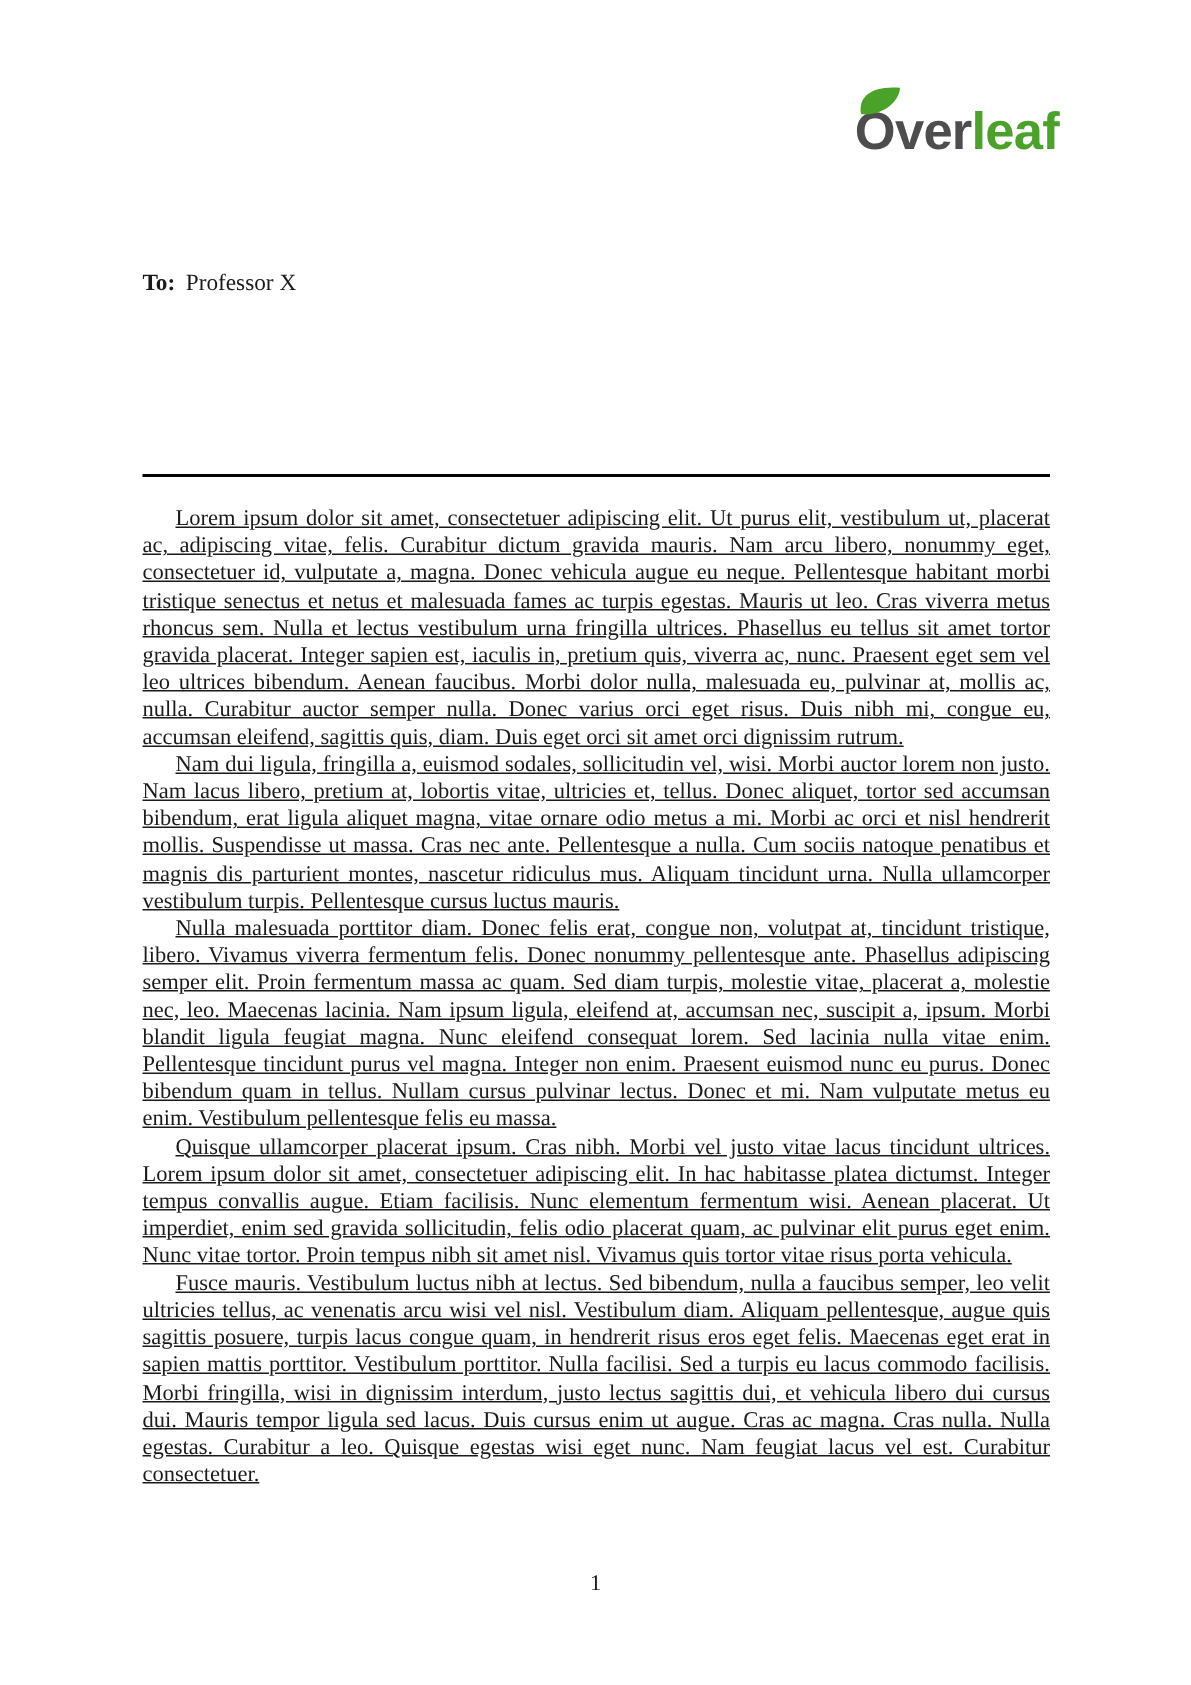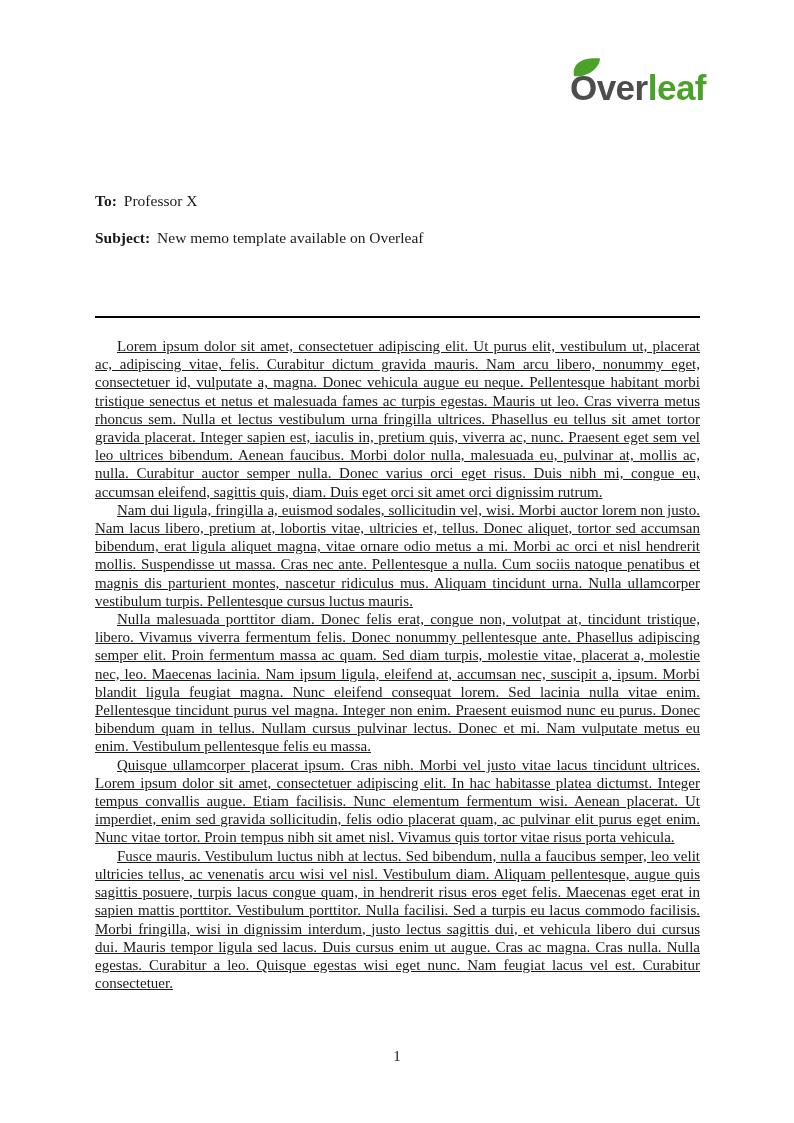--- a/index.html
+++ b/index.html
@@ -34,21 +34,21 @@
     height: 21px;
   }
   .logo-green { color: #4ba229; }
   .memo-header {
     position: absolute;
     top: 179px;
     left: 95px;
     right: 94px;
     font-size: 15.5px;
   }
-  .memo-field { margin-bottom: 17px; line-height: 20px; margin-top: 12px; }
+  .memo-field { margin-bottom: 17px; line-height: 20px; }
   .memo-label { font-weight: bold; margin-right: 7px; }
   .rule {
     position: absolute;
     top: 316px;
     left: 95px;
     right: 94px;
     height: 2px;
     background: #000000;
   }
   .memo-body {
@@ -82,23 +82,20 @@
         <path d="M2 19 C0 8 8 0 28 1.5 C27.5 12 14 21 2 19 Z" fill="#4ba229"></path>
       </svg>
       <span class="logo-dark">Over</span><span class="logo-green">leaf</span>
     </span>
   </div>
 
   <div class="memo-header">
     <div class="memo-field">
       <span class="memo-label">To:</span><span class="memo-value">Professor X</span>
     </div>
-    <div class="memo-field">
-      <span class="memo-label">Subject:</span><span class="memo-value">New memo template available on Overleaf</span>
-    </div>
   </div>
 
   <div class="rule"></div>
 
   <div class="memo-body">
     <p class="para">Lorem ipsum dolor sit amet, consectetuer adipiscing elit. Ut purus elit, vestibulum ut, placerat ac, adipiscing vitae, felis. Curabitur dictum gravida mauris. Nam arcu libero, nonummy eget, consectetuer id, vulputate a, magna. Donec vehicula augue eu neque. Pellentesque habitant morbi tristique senectus et netus et malesuada fames ac turpis egestas. Mauris ut leo. Cras viverra metus rhoncus sem. Nulla et lectus vestibulum urna fringilla ultrices. Phasellus eu tellus sit amet tortor gravida placerat. Integer sapien est, iaculis in, pretium quis, viverra ac, nunc. Praesent eget sem vel leo ultrices bibendum. Aenean faucibus. Morbi dolor nulla, malesuada eu, pulvinar at, mollis ac, nulla. Curabitur auctor semper nulla. Donec varius orci eget risus. Duis nibh mi, congue eu, accumsan eleifend, sagittis quis, diam. Duis eget orci sit amet orci dignissim rutrum.</p>
     <p class="para">Nam dui ligula, fringilla a, euismod sodales, sollicitudin vel, wisi. Morbi auctor lorem non justo. Nam lacus libero, pretium at, lobortis vitae, ultricies et, tellus. Donec aliquet, tortor sed accumsan bibendum, erat ligula aliquet magna, vitae ornare odio metus a mi. Morbi ac orci et nisl hendrerit mollis. Suspendisse ut massa. Cras nec ante. Pellentesque a nulla. Cum sociis natoque penatibus et magnis dis parturient montes, nascetur ridiculus mus. Aliquam tincidunt urna. Nulla ullamcorper vestibulum turpis. Pellentesque cursus luctus mauris.</p>
     <p class="para">Nulla malesuada porttitor diam. Donec felis erat, congue non, volutpat at, tincidunt tristique, libero. Vivamus viverra fermentum felis. Donec nonummy pellentesque ante. Phasellus adipiscing semper elit. Proin fermentum massa ac quam. Sed diam turpis, molestie vitae, placerat a, molestie nec, leo. Maecenas lacinia. Nam ipsum ligula, eleifend at, accumsan nec, suscipit a, ipsum. Morbi blandit ligula feugiat magna. Nunc eleifend consequat lorem. Sed lacinia nulla vitae enim. Pellentesque tincidunt purus vel magna. Integer non enim. Praesent euismod nunc eu purus. Donec bibendum quam in tellus. Nullam cursus pulvinar lectus. Donec et mi. Nam vulputate metus eu enim. Vestibulum pellentesque felis eu massa.</p>
     <p class="para">Quisque ullamcorper placerat ipsum. Cras nibh. Morbi vel justo vitae lacus tincidunt ultrices. Lorem ipsum dolor sit amet, consectetuer adipiscing elit. In hac habitasse platea dictumst. Integer tempus convallis augue. Etiam facilisis. Nunc elementum fermentum wisi. Aenean placerat. Ut imperdiet, enim sed gravida sollicitudin, felis odio placerat quam, ac pulvinar elit purus eget enim. Nunc vitae tortor. Proin tempus nibh sit amet nisl. Vivamus quis tortor vitae risus porta vehicula.</p>
     <p class="para">Fusce mauris. Vestibulum luctus nibh at lectus. Sed bibendum, nulla a faucibus semper, leo velit ultricies tellus, ac venenatis arcu wisi vel nisl. Vestibulum diam. Aliquam pellentesque, augue quis sagittis posuere, turpis lacus congue quam, in hendrerit risus eros eget felis. Maecenas eget erat in sapien mattis porttitor. Vestibulum porttitor. Nulla facilisi. Sed a turpis eu lacus commodo facilisis. Morbi fringilla, wisi in dignissim interdum, justo lectus sagittis dui, et vehicula libero dui cursus dui. Mauris tempor ligula sed lacus. Duis cursus enim ut augue. Cras ac magna. Cras nulla. Nulla egestas. Curabitur a leo. Quisque egestas wisi eget nunc. Nam feugiat lacus vel est. Curabitur consectetuer.</p>

